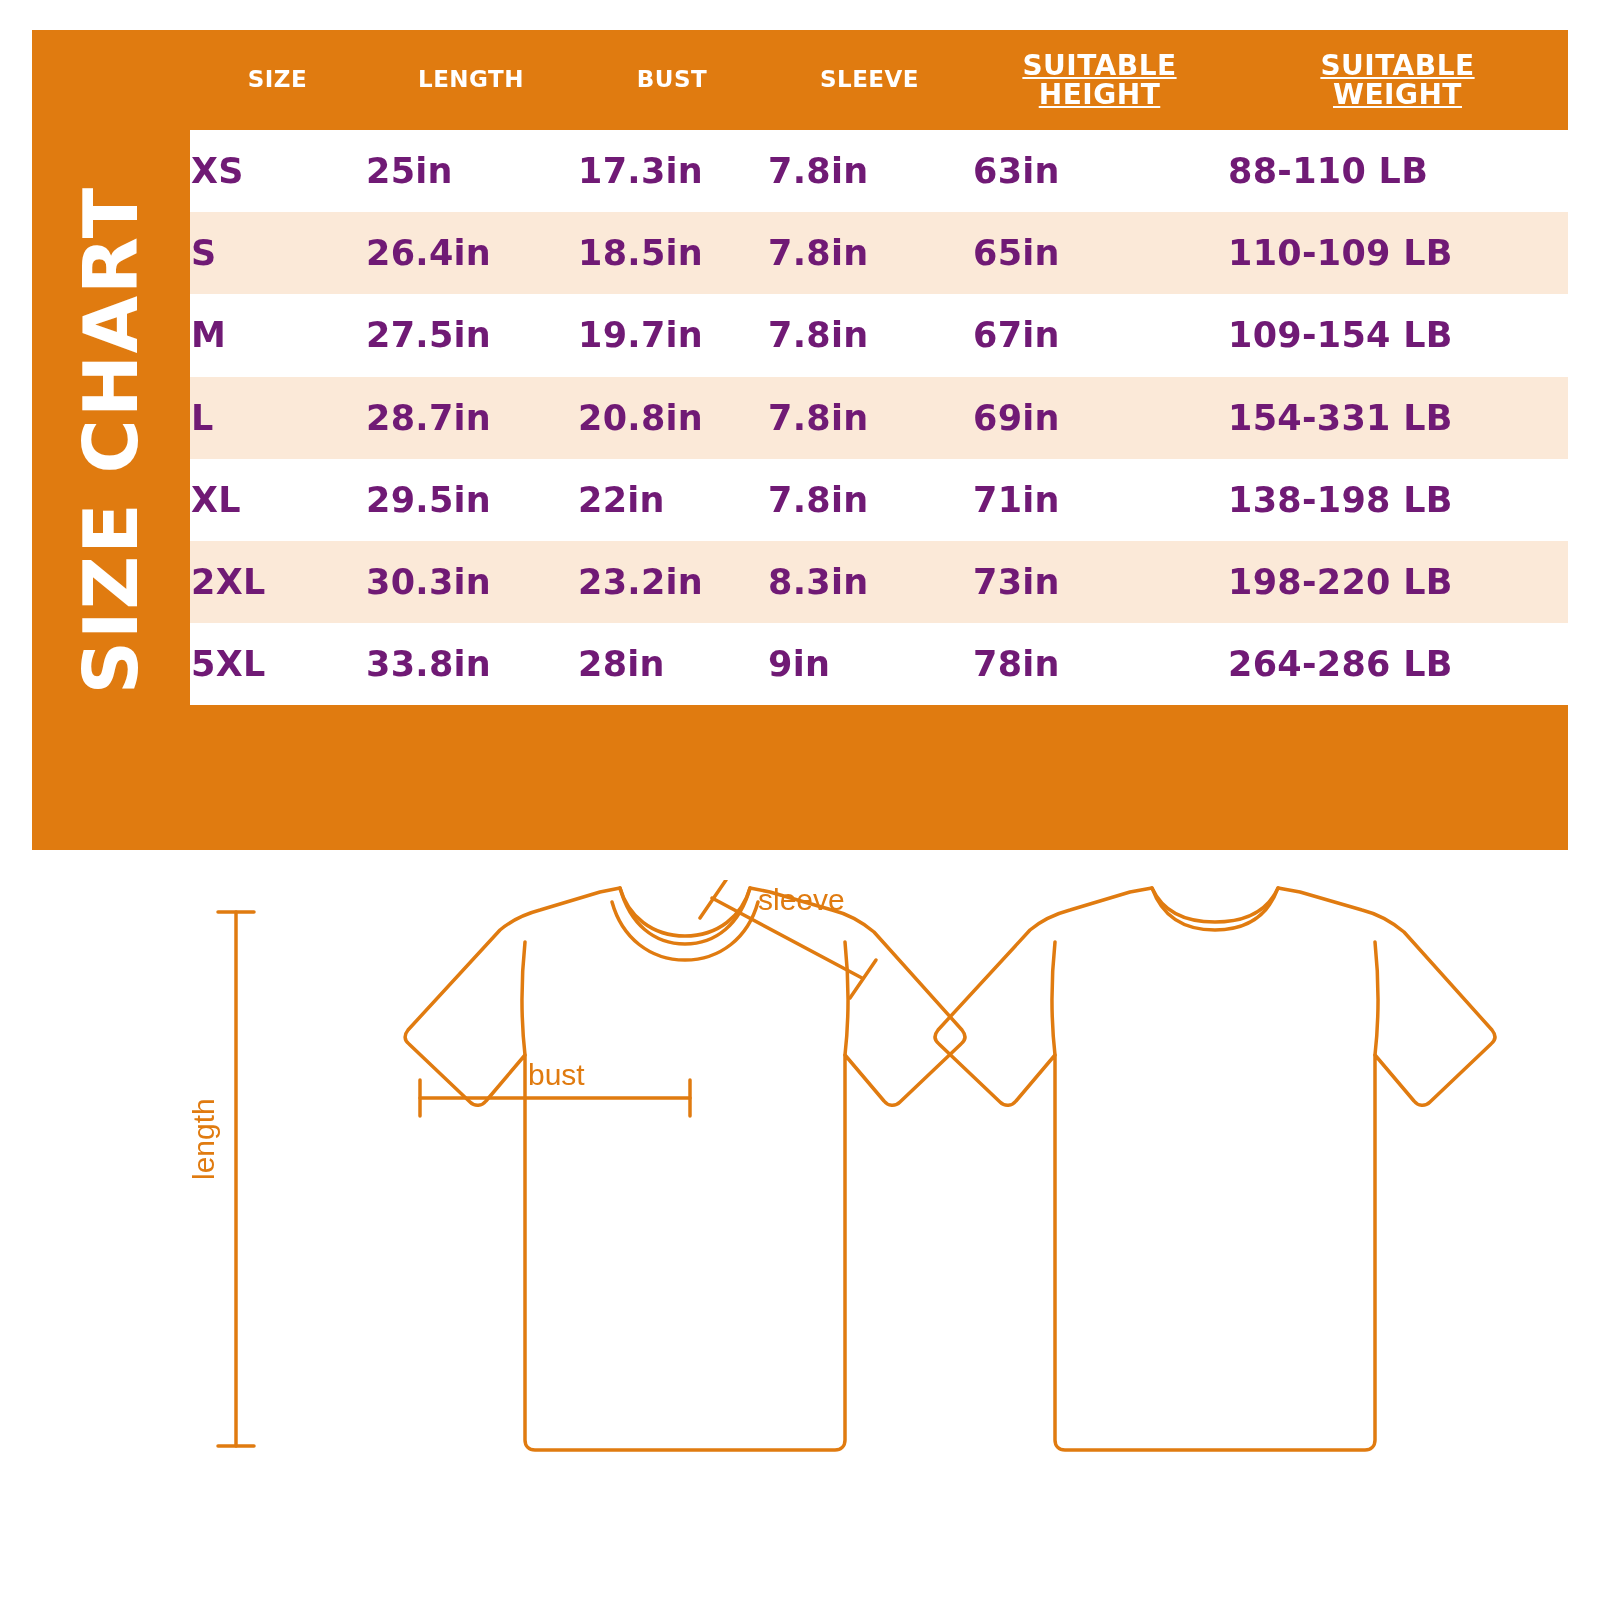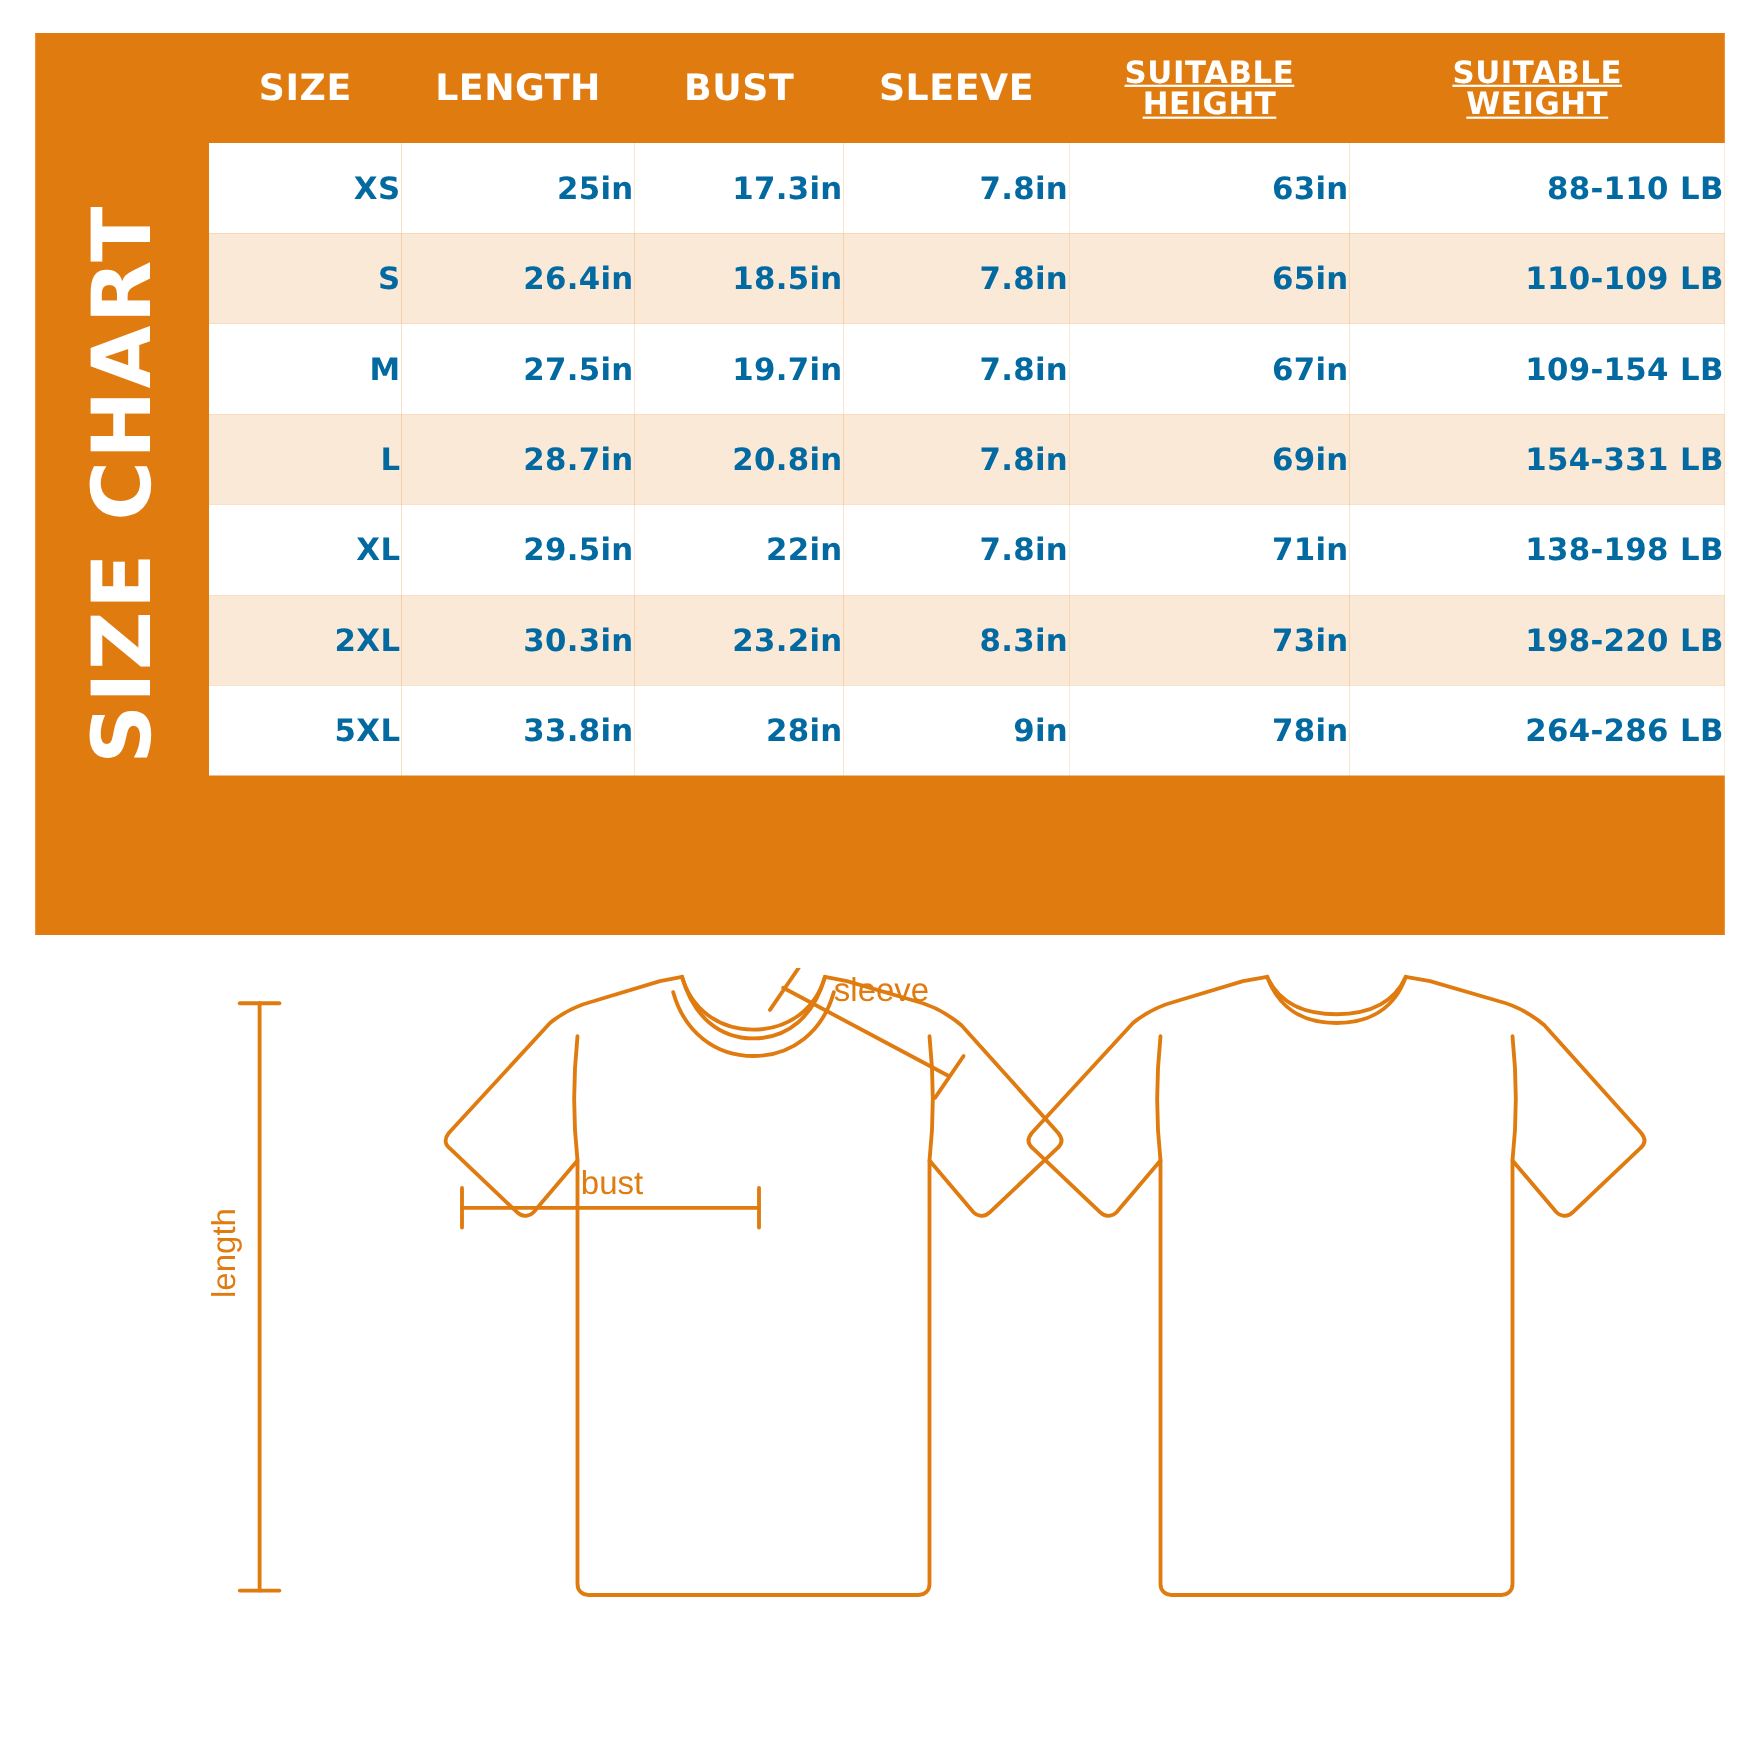--- a/index.html
+++ b/index.html
@@ -52,40 +52,40 @@
     display: flex;
     flex-direction: column;
   }
   table.size-table {
     width: 100%;
     border-collapse: collapse;
     table-layout: fixed;
   }
   table.size-table th {
     color: #ffffff;
-    font-size: 33px;
+    font-size: 23px;
     font-weight: bold;
     font-family: "DejaVu Sans", sans-serif;
     letter-spacing: 0.5px;
     height: 98px;
     vertical-align: middle;
     text-align: center;
     line-height: 1.04;
   }
   table.size-table th.small {
     font-size: 28px;
     text-decoration: underline;
   }
   table.size-table td {
-    color: #0369a1;
-    font-size: 28px;
+    color: #701a75;
+    font-size: 35px;
     font-weight: bold;
     font-family: "DejaVu Sans", sans-serif;
     height: 80.2px;
-    text-align: right;
+    text-align: left;
     vertical-align: middle;
     letter-spacing: 0.3px;
   }
   tr.row-odd td { background: #ffffff; }
   tr.row-even td { background: #fbe9d8; }
 
   
   col.c0 { width: 175px; }
   col.c1 { width: 212px; }
   col.c2 { width: 190px; }

